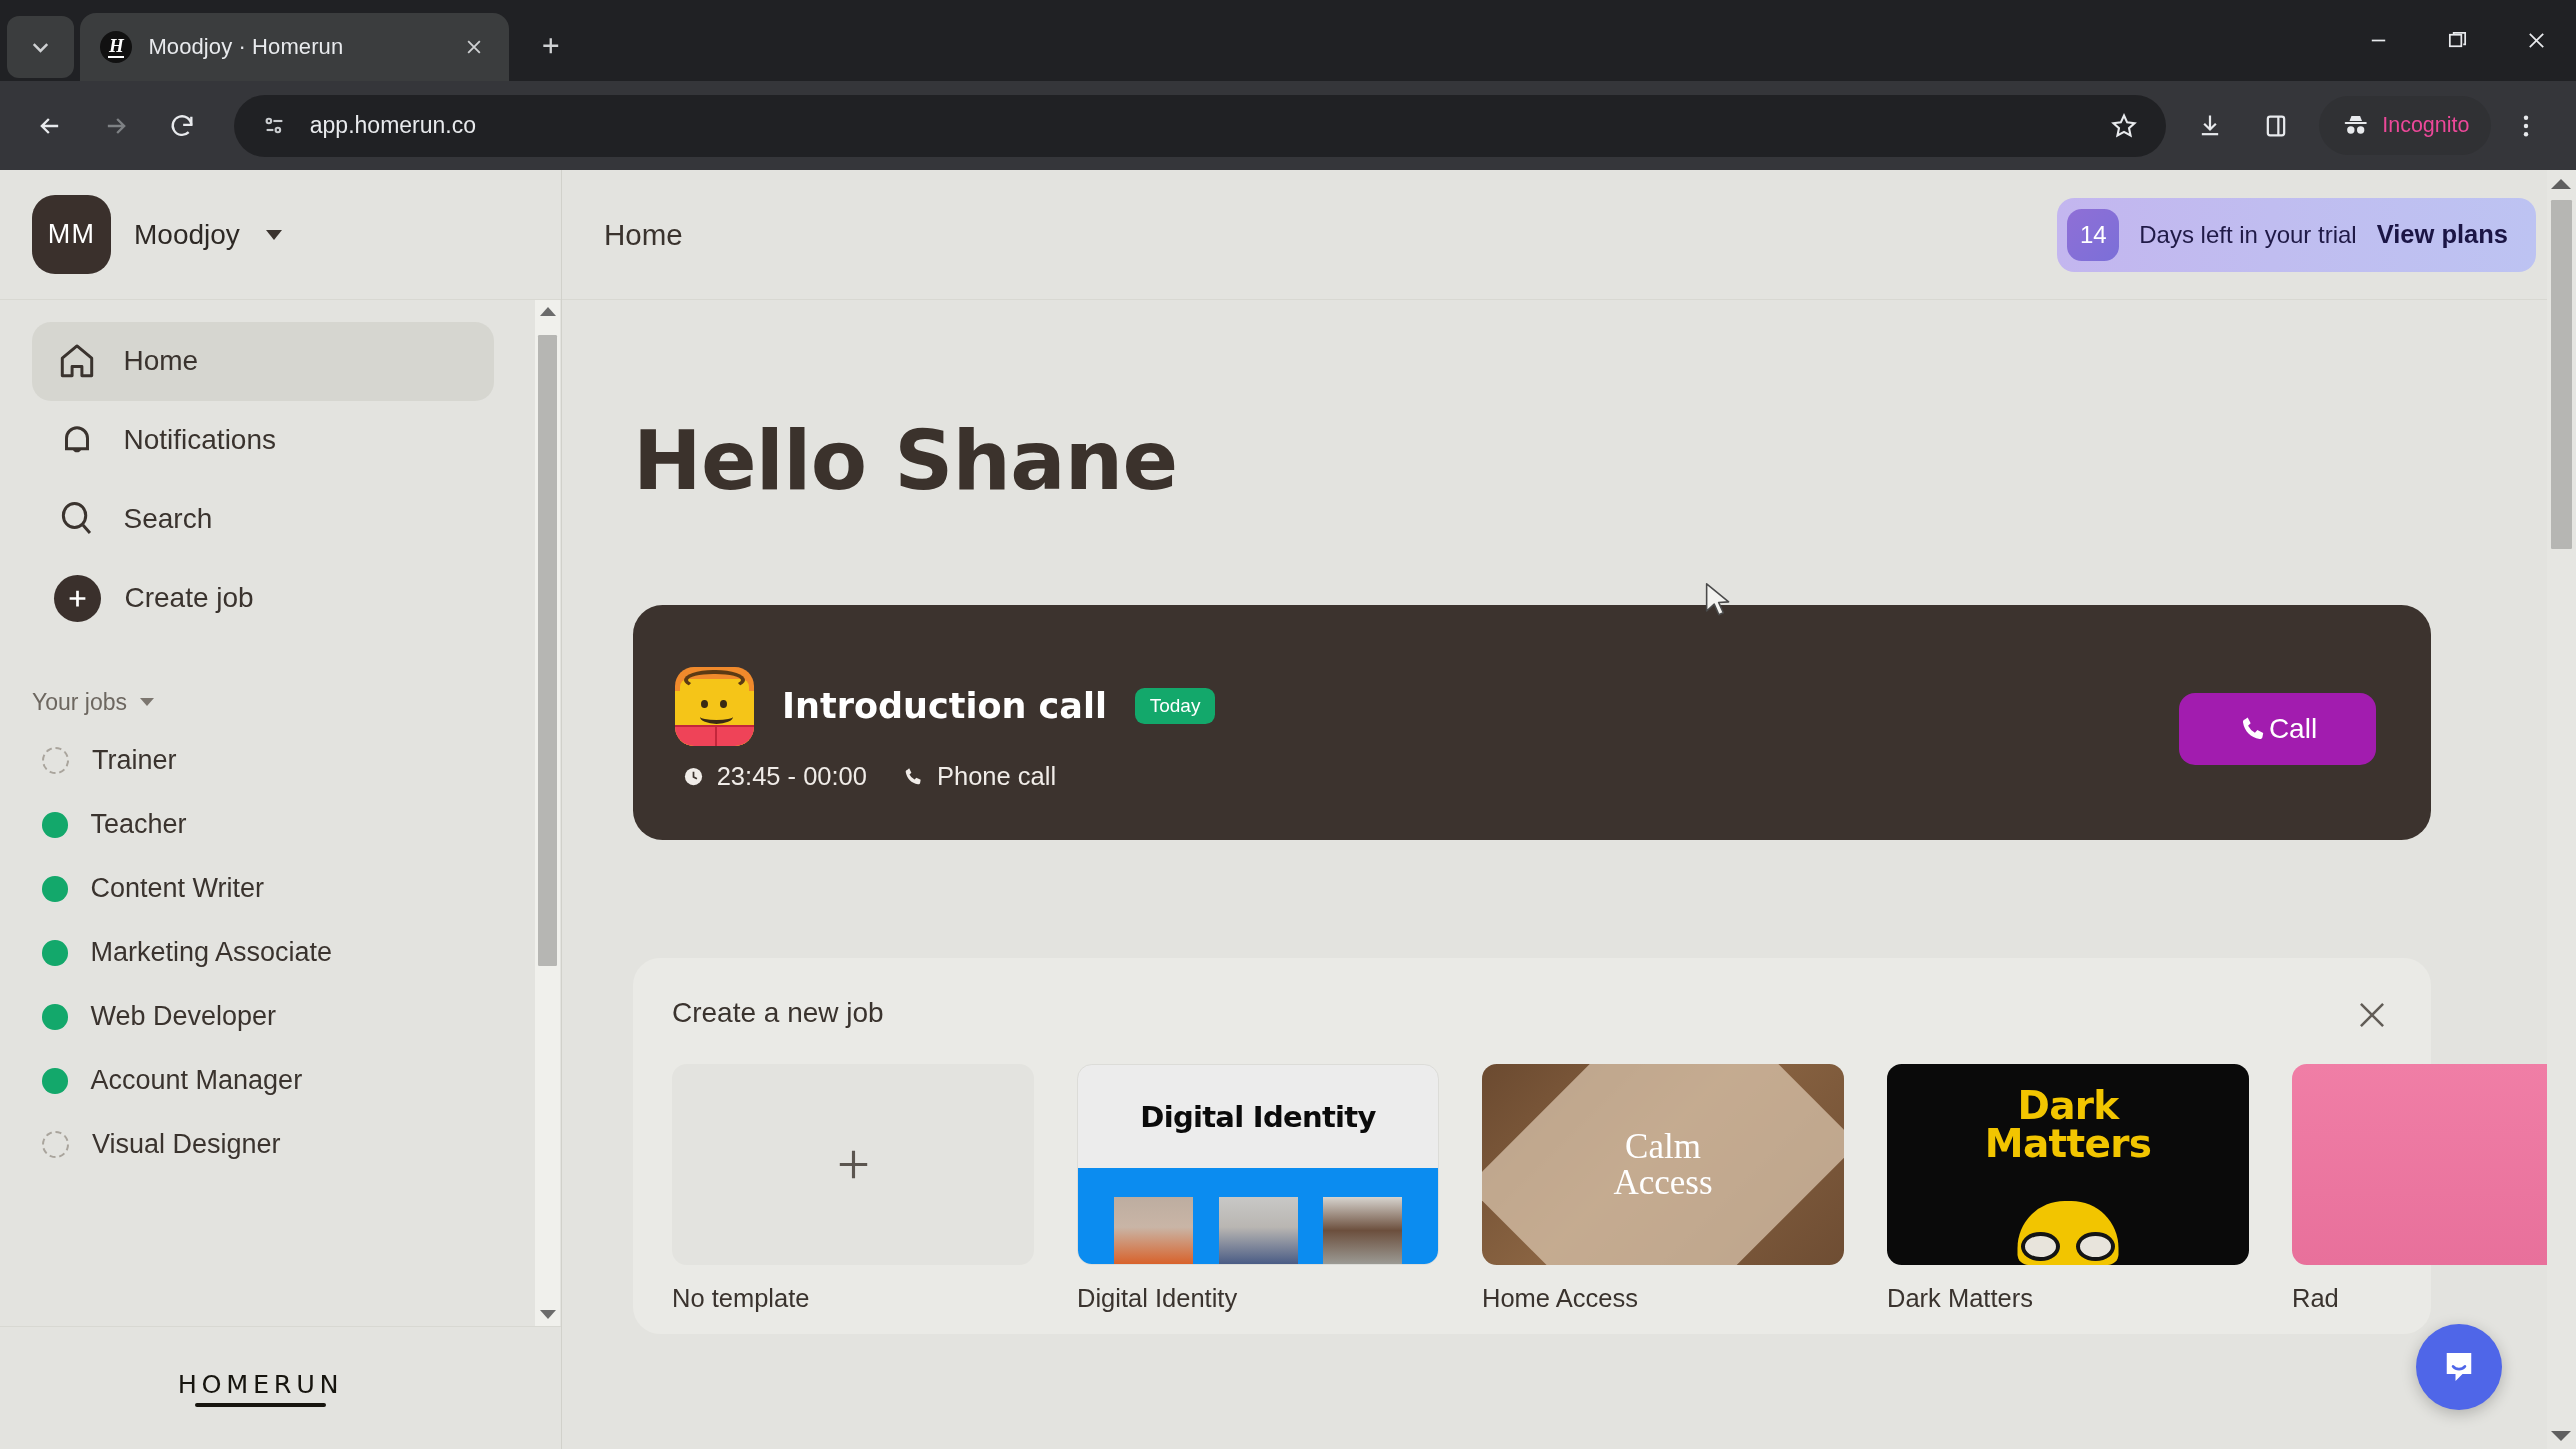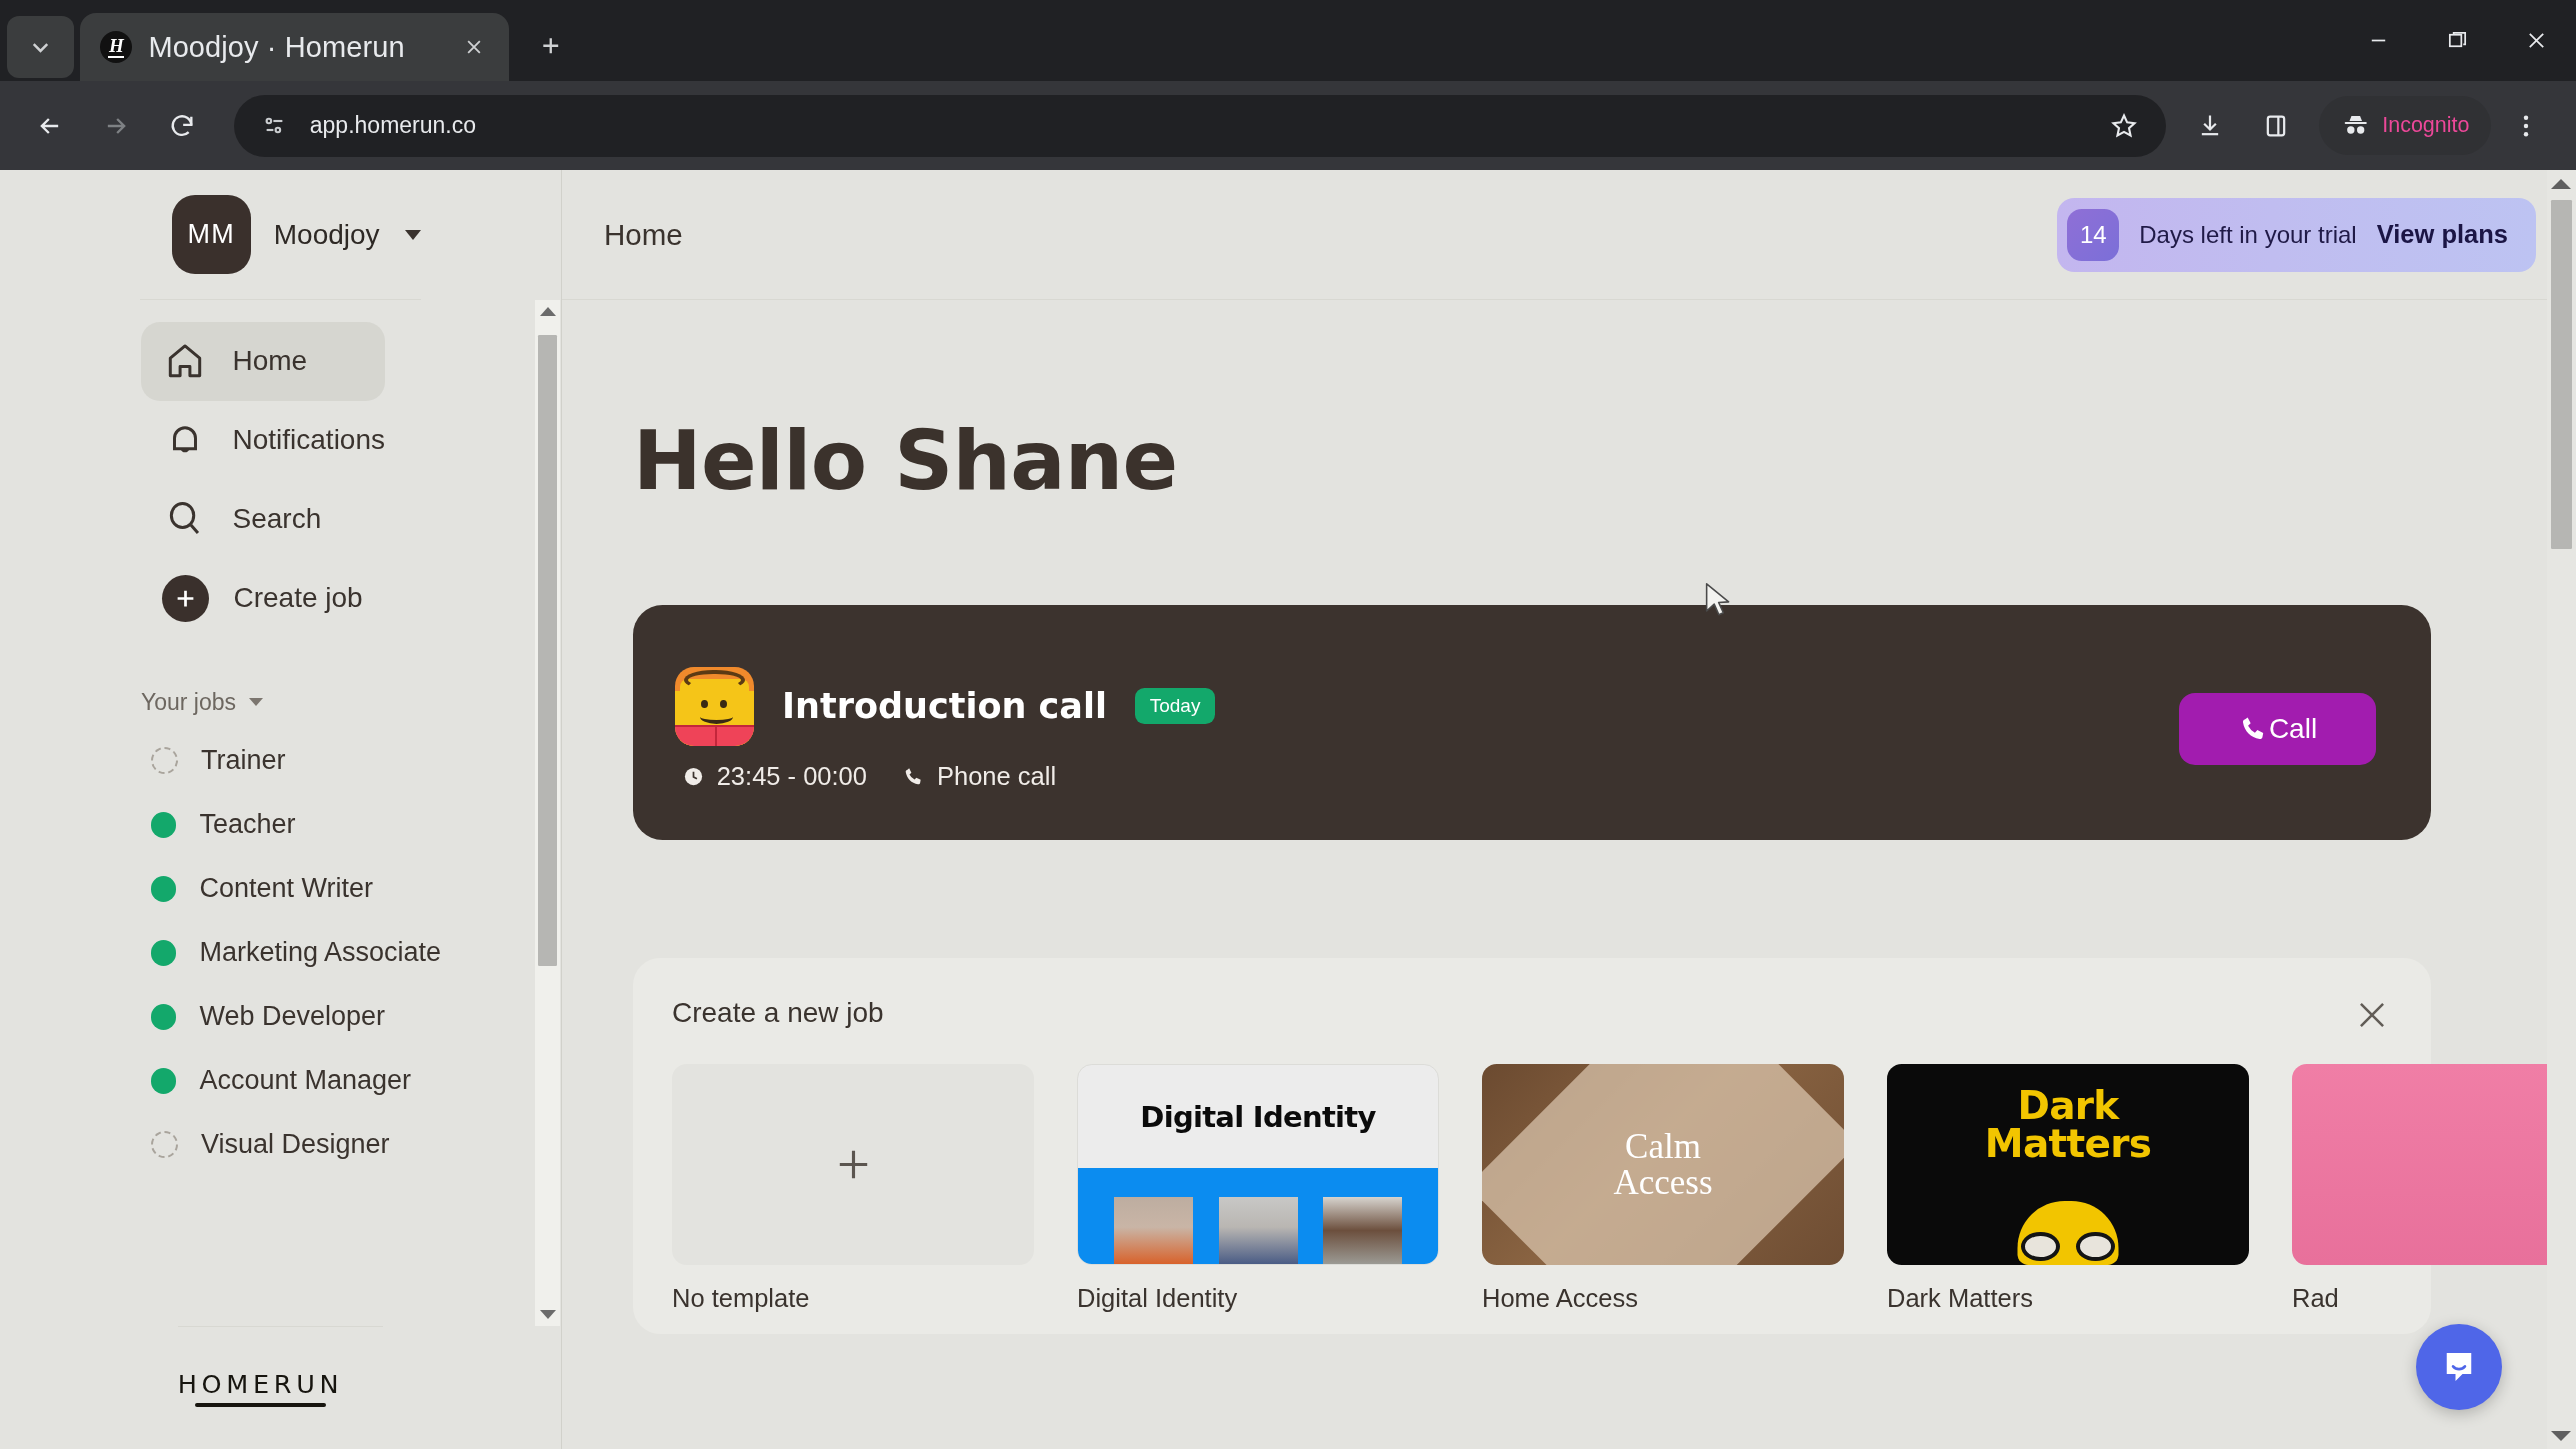--- a/index.html
+++ b/index.html
@@ -30,21 +30,21 @@
   }
   .tab-favicon {
     width: 32px; height: 32px; border-radius: 50%; background:#111; flex:0 0 auto;
     display:flex; align-items:center; justify-content:center; color:#fff;
     font-family:"Liberation Serif", serif; font-style:italic; font-weight:700; font-size: 19px;
     flex-direction:column; line-height:1;
   }
   .tab-favicon i { font-style:italic; display:block; }
   .tab-favicon u { display:block; width:16px; height:2px; background:#fff; margin-top:1.3px; }
   .tab-title {
-    color:#e8eaed; font-size: 29px; flex:1 1 auto; white-space:nowrap; overflow:hidden;
+    color:#e8eaed; font-size: 22px; flex:1 1 auto; white-space:nowrap; overflow:hidden;
     text-overflow:ellipsis; letter-spacing:0.1px;
   }
   .tab-close { width:35px; height:35px; display:flex; align-items:center; justify-content:center; color:#cfd1d3; border-radius:50%; }
   .tab-close svg { width:20px; height:20px; }
   .newtab { width:54px; height:54px; margin-left:14.8px; margin-bottom:8px; display:flex; align-items:center; justify-content:center; color:#cfd1d3; border-radius:50%; }
   .newtab svg { width:25.5px; height:25.5px; }
 
   .wincontrols { position:absolute; right:0; top:0; height:81px; display:flex; align-items:center; }
   .wc { width:79px; height:81px; display:flex; align-items:center; justify-content:center; color:#e8eaed; }
   .wc svg { width:23px; height:23px; }
@@ -70,21 +70,21 @@
   }
   .incognito-pill svg { width:29.5px; height:29.5px; color:#e8eaed; }
   .incognito-pill span { color:#ec4899; font-size:21.5px; white-space:nowrap; }
 
   
   .viewport { flex:1 1 auto; position:relative; background:#e3e3df; overflow:hidden; display:flex; }
 
   
   .sidebar {
     width: 562px; height: 100%; background:#e3e3df; border-right:0.7px solid #d1d1cb;
-    display:flex; flex-direction:column; position:relative; flex:0 0 auto;align-items:center;
+    display:flex; flex-direction:column; position:relative; flex:0 0 auto;
   }
   .org-header {
     height: 130px; display:flex; align-items:center; gap: 23px; padding-left: 32px;
     border-bottom: 0.7px solid #d8d8d2;
   }
   .org-avatar {
     width: 79px; height:79px; border-radius: 23px; background:#3a302c; color:#fff;
     display:flex; align-items:center; justify-content:center; font-size:27px; letter-spacing:1.3px;
     font-weight:400; flex:0 0 auto;
   }

